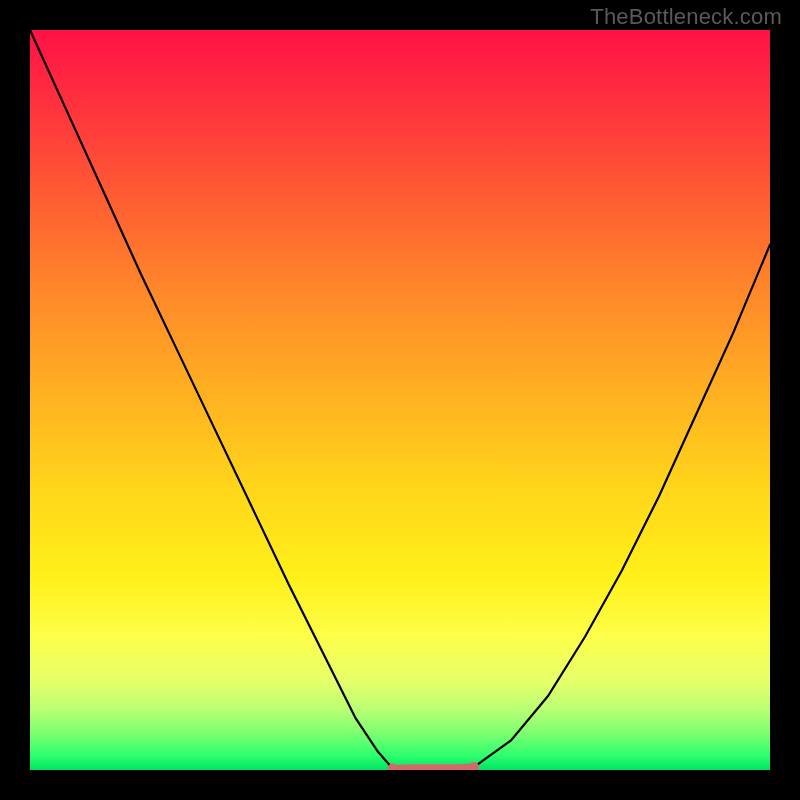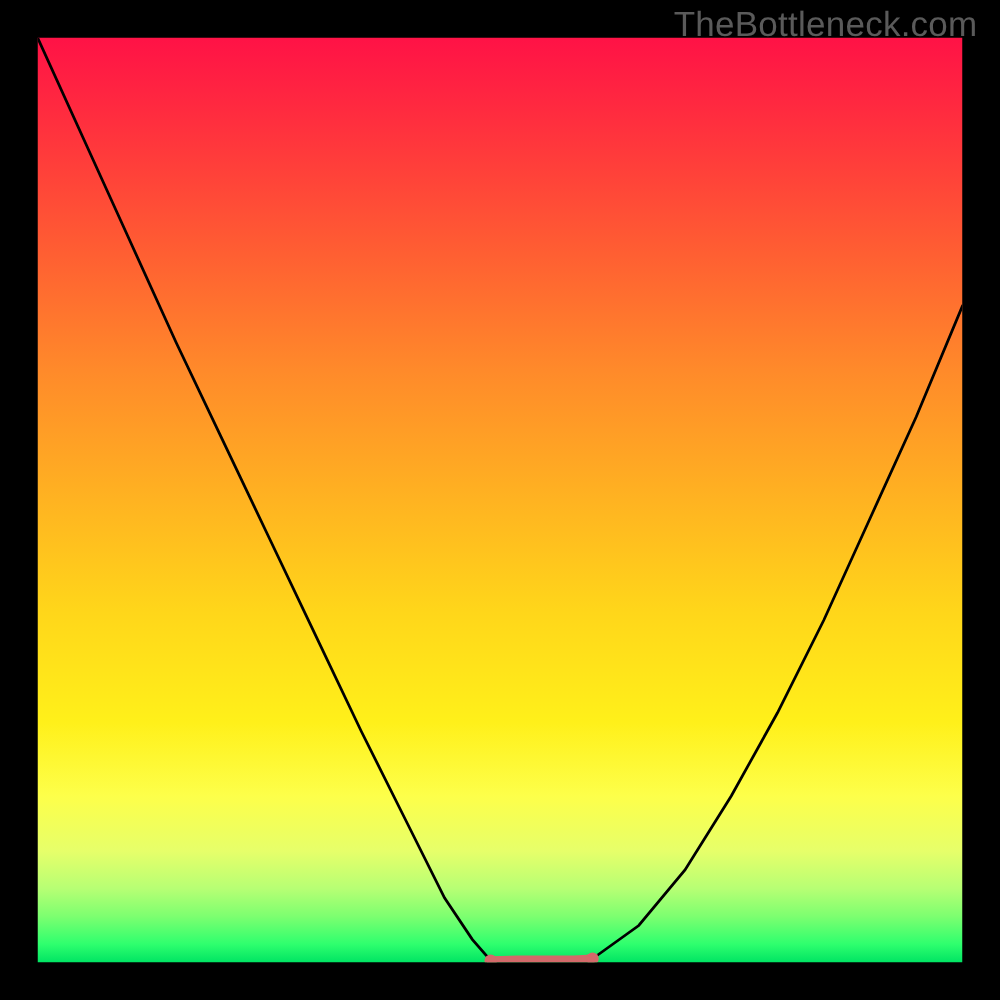--- a/index.html
+++ b/index.html
@@ -15,21 +15,21 @@
     position: relative;
     width: 800px;
     height: 800px;
     background: #000;
   }
   .watermark {
     position: absolute;
     top: 4px;
     right: 18px;
     color: #5a5a5a;
-    font-size: 28px;
+    font-size: 22px;
     font-weight: 500;
     letter-spacing: 0.2px;
     user-select: none;
   }
   .plot-area {
     position: absolute;
     left: 30px;
     top: 30px;
     width: 740px;
     height: 740px;

